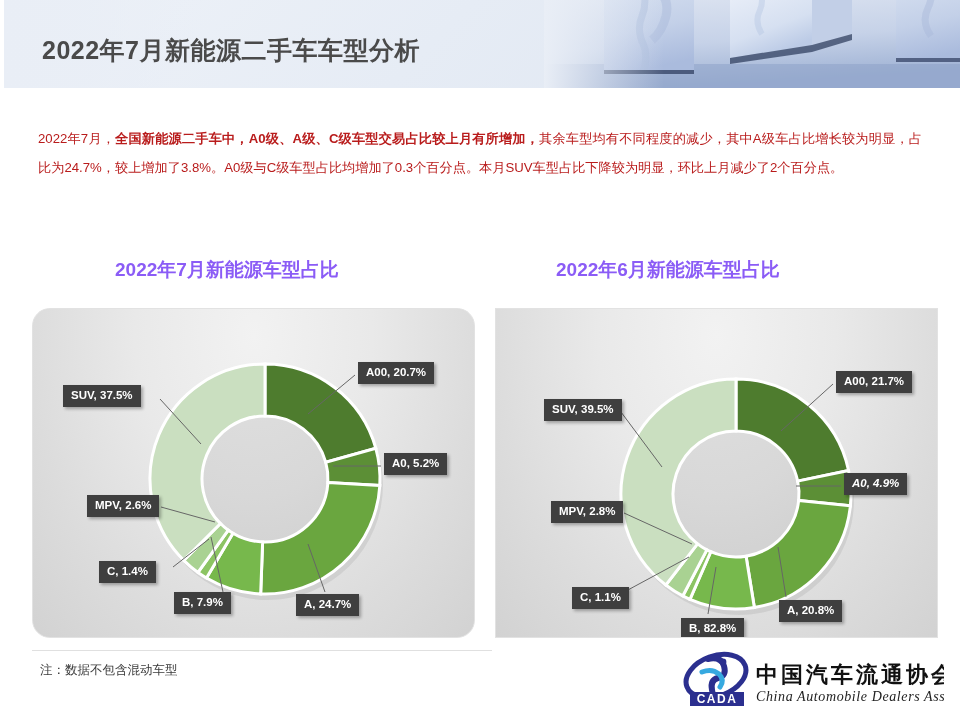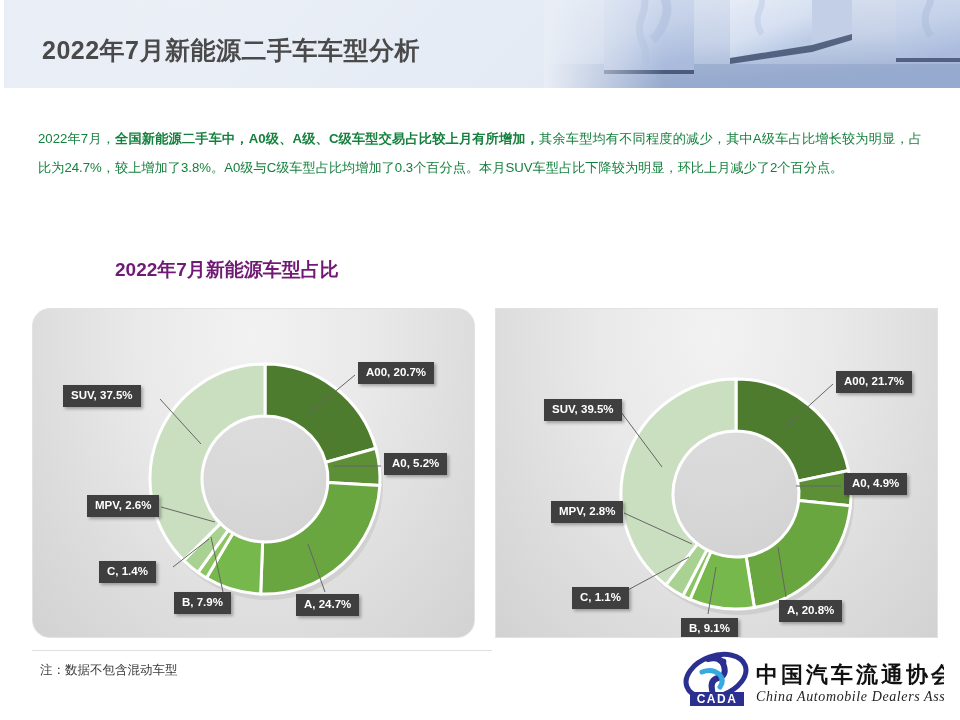--- a/index.html
+++ b/index.html
@@ -50,31 +50,31 @@
     white-space: nowrap;
   }
 
   
   .body-text {
     position: absolute;
     left: 38px; top: 124px;
     width: 884px;
     font-size: 13.2px;
     line-height: 29px;
-    color: #15803d;
+    color: #b91c1c;
     text-align: justify;
   }
   .body-text b { font-weight: bold; }
 
   
   .chart-title {
     position: absolute;
     font-size: 19px;
     font-weight: bold;
-    color: #701a75;
+    color: #8b5cf6;
     white-space: nowrap;
   }
   #title-left  { left: 115px; top: 257px; }
   #title-right { left: 556px; top: 257px; }
 
   
   .chart-panel {
     position: absolute;
     top: 308px;
     width: 443px;
@@ -186,20 +186,21 @@
     </div>
     <div class="header-fade"></div>
     <div class="header-title">2022年7月新能源二手车车型分析</div>
   </div>
 
   <div class="body-text">
     <span>2022年7月，</span><b>全国新能源二手车中，A0级、A级、C级车型交易占比较上月有所增加，</b><span>其余车型均有不同程度的减少，其中A级车占比增长较为明显，占比为24.7%，较上增加了3.8%。A0级与C级车型占比均增加了0.3个百分点。本月SUV车型占比下降较为明显，环比上月减少了2个百分点。</span>
   </div>
 
   <div class="chart-title" id="title-left">2022年7月新能源车型占比</div>
+  <div class="chart-title" id="title-right">2022年6月新能源车型占比</div>
 
   <div class="chart-panel" id="panel-left">
     <svg class="chart-svg" id="svg-left" viewBox="0 0 443 330" xmlns="http://www.w3.org/2000/svg">
         <ellipse cx="235" cy="176" rx="115" ry="115" fill="rgba(0,0,0,0.07)"></ellipse>
         <path d="M 232 55 A 115 115 0 0 1 342.8282230033511 139.3062712281568 L 292.7145917322706 153.18517467281634 A 63 63 0 0 0 232 107 Z" fill="#4e7c2e" stroke="#ffffff" stroke-width="3"></path>
         <path d="M 342.8282230033511 139.3062712281568 A 115 115 0 0 1 346.81617826253216 176.4996314654328 L 294.89929765686543 173.56066767236754 A 63 63 0 0 0 292.7145917322706 153.18517467281634 Z" fill="#5c8f36" stroke="#ffffff" stroke-width="3"></path>
         <path d="M 346.81617826253216 176.4996314654328 A 115 115 0 0 1 227.66562899295752 284.9182893536678 L 229.6255184917941 232.9552367763571 A 63 63 0 0 0 294.89929765686543 173.56066767236754 Z" fill="#6aa63f" stroke="#ffffff" stroke-width="3"></path>
         <path d="M 227.66562899295752 284.9182893536678 A 115 115 0 0 1 173.46023718870737 268.98533310545355 L 199.93039080772664 224.22674770124846 A 63 63 0 0 0 229.6255184917941 232.9552367763571 Z" fill="#77b84c" stroke="#ffffff" stroke-width="3"></path>
         <path d="M 173.46023718870737 268.98533310545355 A 115 115 0 0 1 164.99059483811376 263.4598289098058 L 195.2904997808797 221.19973235928492 A 63 63 0 0 0 199.93039080772664 224.22674770124846 Z" fill="#8cc463" stroke="#ffffff" stroke-width="3"></path>
         <path d="M 164.99059483811376 263.4598289098058 A 115 115 0 0 1 150.68272016354706 251.31727983645297 L 187.45227278524752 214.5477272147525 A 63 63 0 0 0 195.2904997808797 221.19973235928492 Z" fill="#a9d292" stroke="#ffffff" stroke-width="3"></path>
@@ -233,23 +234,23 @@
         <path d="M 169.74165291727635 276.0426529995888 A 115 115 0 0 1 239.99999999999997 70 L 240 122 A 63 63 0 0 0 201.51064464163835 234.87554033890518 Z" fill="#cadfc0" stroke="#ffffff" stroke-width="3"></path>
         <polyline points="337,75 285,122" fill="none" stroke="#666666" stroke-width="1"></polyline>
         <polyline points="345,177 300,177" fill="none" stroke="#666666" stroke-width="1"></polyline>
         <polyline points="290,288 282,238" fill="none" stroke="#666666" stroke-width="1"></polyline>
         <polyline points="212,305 220,258" fill="none" stroke="#666666" stroke-width="1"></polyline>
         <polyline points="130,282 193,248" fill="none" stroke="#666666" stroke-width="1"></polyline>
         <polyline points="128,204 196,235" fill="none" stroke="#666666" stroke-width="1"></polyline>
         <polyline points="125,103 166,158" fill="none" stroke="#666666" stroke-width="1"></polyline>
       </svg>
   <div class="slice-label-box" style="left: 340px; top: 62px;">A00, 21.7%</div>
-      <div class="slice-label-box" style="left: 348px; top: 164px;">A0, 4.9%</div>
+      <div class="slice-label-box" style="left: 348px; top: 164px; font-style: italic;">A0, 4.9%</div>
       <div class="slice-label-box" style="left: 283px; top: 291px;">A, 20.8%</div>
-      <div class="slice-label-box" style="left: 185px; top: 309px;">B, 9.1%</div>
+      <div class="slice-label-box" style="left: 185px; top: 309px;">B, 82.8%</div>
       <div class="slice-label-box" style="left: 76px; top: 278px;">C, 1.1%</div>
       <div class="slice-label-box" style="left: 55px; top: 192px;">MPV, 2.8%</div>
       <div class="slice-label-box" style="left: 48px; top: 90px;">SUV, 39.5%</div>
     </div>
 
   <div class="footer-divider"></div>
   <div class="footer-note">注：数据不包含混动车型</div>
 
   <div class="logo">
     <svg width="262" height="62" viewBox="0 0 262 62" xmlns="http://www.w3.org/2000/svg">

